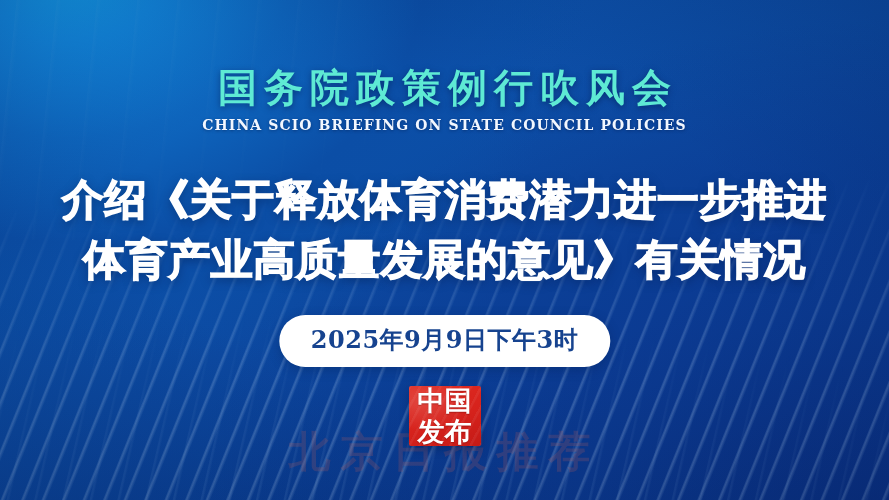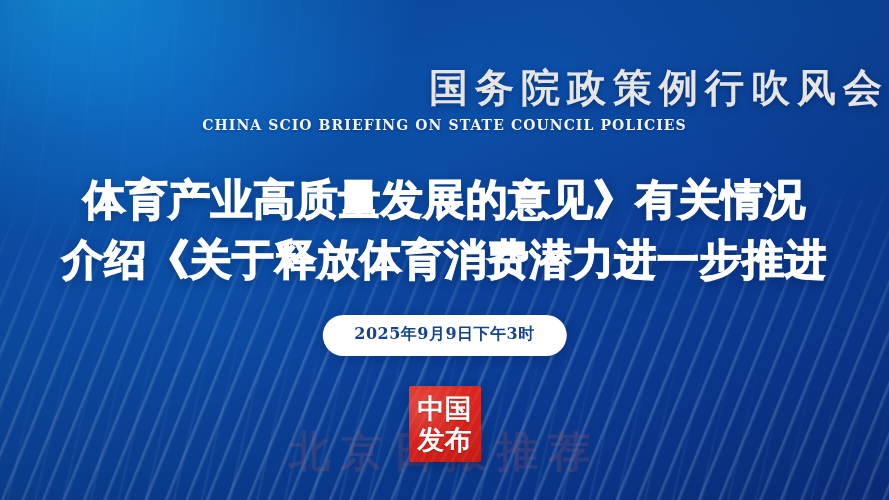--- a/index.html
+++ b/index.html
@@ -120,25 +120,24 @@
     top: 66px;
     left: 0;
     right: 0;
     text-align: center;
   }
   .header-cn {
     font-family: "DejaVu Serif", "Liberation Serif", serif;
     font-weight: 700;
     font-size: 39px;
     letter-spacing: 7px;
-    color: #e5e5e5;
+    color: #5eead4;
     line-height: 1.08;
     text-shadow: 0 2px 6px rgba(2,28,78,0.55);
     padding-left: 7px;
-    text-align: right;
   }
   .header-en {
     margin-top: 9px;
     font-family: "DejaVu Serif", "Liberation Serif", serif;
     font-weight: 700;
     font-size: 14px;
     letter-spacing: 1.1px;
     color: #f2f7ff;
     text-shadow: 0 1px 3px rgba(2,28,78,0.5);
   }
@@ -169,33 +168,33 @@
     left: 50%;
     transform: translateX(-50%);
     background: #ffffff;
     border-radius: 30px;
     padding: 9px 32px 11px 32px;
     box-shadow: 0 3px 12px rgba(2,24,70,0.28);
   }
   .date-pill-text {
     font-family: "DejaVu Serif", "Liberation Serif", serif;
     font-weight: 700;
-    font-size: 16px;
+    font-size: 24px;
     letter-spacing: 0.5px;
     color: #16438f;
     white-space: nowrap;
   }
 
   .logo {
     position: absolute;
     top: 386px;
     left: 50%;
     transform: translateX(-50%);
     width: 72px;
-    height: 76px;
+    height: 60px;
     background:
       radial-gradient(ellipse 120% 90% at 18% 26%, rgba(255,255,255,0.14) 0%, rgba(255,255,255,0) 55%),
       repeating-linear-gradient(118deg, rgba(255,255,255,0.055) 0px, rgba(255,255,255,0.055) 2px, rgba(255,255,255,0) 3px, rgba(255,255,255,0) 9px),
       linear-gradient(160deg, #e02b21 0%, #d6221c 55%, #c41a16 100%);
     border-radius: 2px;
     box-shadow: 0 3px 10px rgba(2,20,60,0.35);
     display: flex;
     flex-direction: column;
     align-items: center;
     justify-content: center;
@@ -226,22 +225,22 @@
   <div class="watermark">北京日报推荐</div>
 
   <div class="content">
 
     <div class="header-block">
       <div class="header-cn">国务院政策例行吹风会</div>
       <div class="header-en">CHINA SCIO BRIEFING ON STATE COUNCIL POLICIES</div>
     </div>
 
     <div class="title-block">
+      <div class="title-line">介绍《关于释放体育消费潜力进一步推进</div>
       <div class="title-line">体育产业高质量发展的意见》有关情况</div>
-      <div class="title-line">介绍《关于释放体育消费潜力进一步推进</div>
     </div>
 
     <div class="date-pill">
       <div class="date-pill-text">2025年9月9日下午3时</div>
     </div>
 
     <div class="logo">
       <div class="logo-line top">中国</div>
       <div class="logo-line">发布</div>
     </div>

